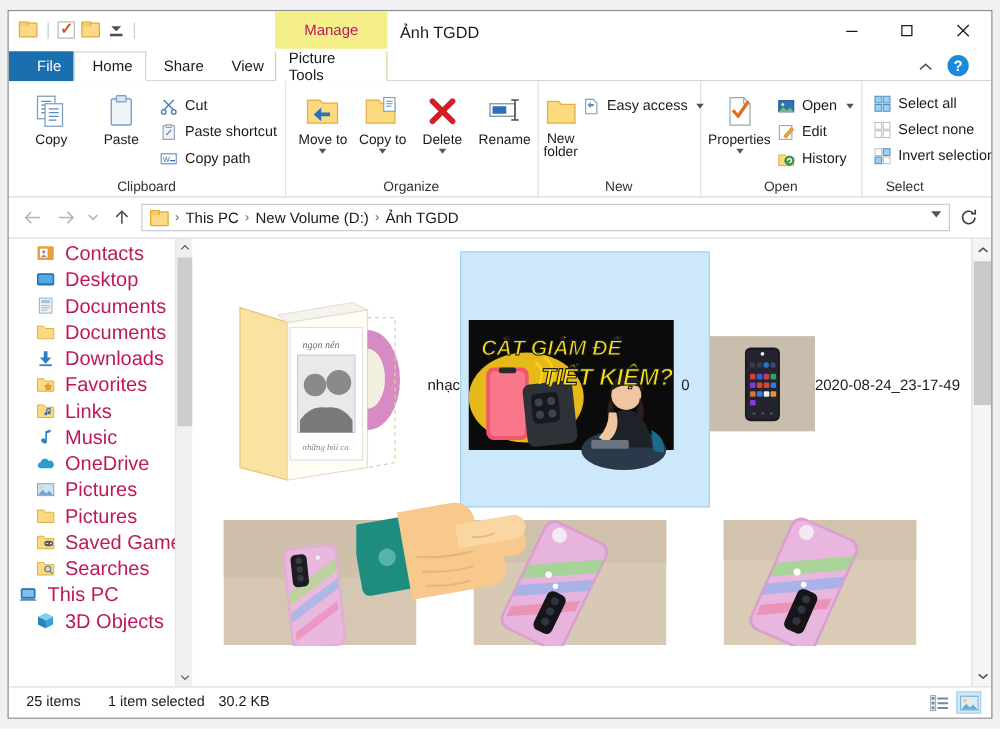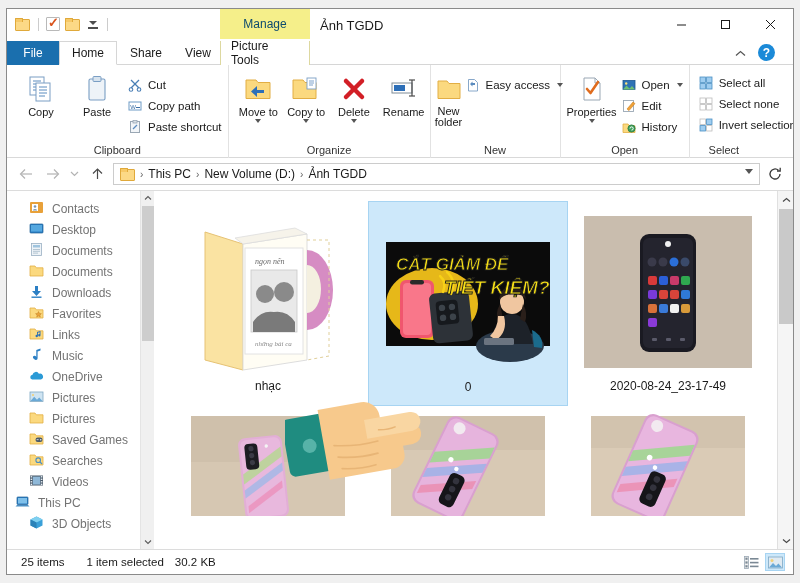--- a/index.html
+++ b/index.html
@@ -74,21 +74,21 @@
   .qat-caret::after {
     content: ""; position: absolute; left: 2px; top: 10px;
     width: 10px; height: 2px; background: #4d4d4d;
   }
 
   .manage-tab {
     position: absolute; left: 213px; top: 0px;
     width: 90px; height: 30px;
     background: #f5ef8a;
     display: flex; align-items: center; justify-content: center;
-    font-size: 12px; color: #0c4a6e;
+    font-size: 12px; color: #be185d;
   }
   .win-title {
     position: absolute; left: 313px; top: 0; height: 32px;
     display: flex; align-items: center;
     font-size: 13px; color: #1a1a1a;
   }
   .wbtns {
     position: absolute; right: 0px; top: 0px;
     display: flex; height: 30px;
   }
@@ -101,21 +101,21 @@
   .wbtn svg { display: block; }
 
   
   .tabrow {
     height: 24px; position: relative; flex: none;
     background: #ffffff;
     border-bottom: 1px solid #d6d6d6;
   }
   .tab {
     position: absolute; top: 0; height: 24px;
-    display: flex; align-items: center; justify-content: center;
+    display: flex; align-items: center; justify-content: flex-end;
     font-size: 12px; color: #1a1a1a;
     padding: 0 10px;
   }
   .tab.file-tab {
     left: 0px; width: 52px; background: #1a6fae; color: #fff;
   }
   .tab.home-tab {
     left: 52px; width: 58px;
     background: #fff; border-left: 1px solid #d6d6d6;
     border-right: 1px solid #d6d6d6; border-top: 1px solid #d6d6d6;
@@ -232,23 +232,23 @@
   
   .main { flex: 1; display: flex; position: relative; overflow: hidden;
           border-top: 1px solid #dcdcdc; }
 
   
   .nav {
     width: 147px; background: #fff; position: relative;
     padding-top: 4px; flex: none;
   }
   .navitem {
-    display: flex; align-items: flex-end; gap: 7px;
+    display: flex; align-items: flex-start; gap: 7px;
     height: 21px; padding-left: 22px;
-    font-size: 12px; color: #737373; white-space: nowrap;
+    font-size: 16px; color: #be185d; white-space: nowrap;
   }
   .navitem .nico { width: 16px; height: 16px; flex: none; position: relative; }
   .navitem.lvl0 { padding-left: 8px; }
 
   .nav-sb {
     position: absolute; right: 0; top: 0; bottom: 0; width: 14px;
     background: #f0f0f0; border-left: 1px solid #e4e4e4;
   }
   .sb-arrow {
     position: absolute; left: 0; width: 14px; height: 14px;
@@ -260,21 +260,21 @@
   
   .files {
     flex: 1; background: #fff; position: relative; overflow: hidden;
   }
   .grid {
     display: flex; flex-wrap: wrap;
     padding: 10px 0 0 14px; gap: 0px;
   }
   .cell {
     width: 200px; height: 205px;
-    display: flex; flex-direction: column; align-items: center;
+    display: flex; flex-direction: row; align-items: center;
     padding-top: 6px;
   }
   .cell.selected { background: #cde8fa; border: 1px solid #a7d4f2; }
   .thumb {
     width: 176px; height: 170px;
     display: flex; align-items: center; justify-content: center;
     position: relative; overflow: hidden;
   }
   .cell-label {
     font-size: 12px; color: #1a1a1a; margin-top: 2px;
@@ -437,36 +437,36 @@
                 <line x1="11" y1="2" x2="3" y2="10" stroke="#4a7fb5" stroke-width="1.2"></line>
                 <circle cx="3" cy="11.5" r="1.8" fill="none" stroke="#4a7fb5" stroke-width="1.1"></circle>
                 <circle cx="11" cy="11.5" r="1.8" fill="none" stroke="#4a7fb5" stroke-width="1.1"></circle>
               </svg>
             </span>
             <span>Cut</span>
           </div>
           <div class="smallbtn">
             <span class="sico">
               <svg width="14" height="14" viewBox="0 0 14 14">
+                <rect x="2.5" y="1.5" width="9" height="11" fill="#f2f5f8" stroke="#9aa7b4" stroke-width="1"></rect>
+                <rect x="5" y="0.5" width="4" height="2.5" fill="#d7dee5" stroke="#9aa7b4" stroke-width="0.8"></rect>
+                <path d="M5 9 L9 5" stroke="#5b8cbf" stroke-width="1.2"></path>
+              </svg>
+            </span>
+            <span>Paste shortcut</span>
+          </div>
+          <div class="smallbtn">
+            <span class="sico">
+              <svg width="14" height="14" viewBox="0 0 14 14">
                 <rect x="1" y="3" width="12" height="8" fill="#fff" stroke="#6e9bc6" stroke-width="1"></rect>
                 <text x="2.2" y="9.6" font-size="6" fill="#3a6ea5" font-family="Liberation Sans">W</text>
                 <line x1="8" y1="8.5" x2="12" y2="8.5" stroke="#3a6ea5" stroke-width="1"></line>
               </svg>
             </span>
             <span>Copy path</span>
-          </div>
-          <div class="smallbtn">
-            <span class="sico">
-              <svg width="14" height="14" viewBox="0 0 14 14">
-                <rect x="2.5" y="1.5" width="9" height="11" fill="#f2f5f8" stroke="#9aa7b4" stroke-width="1"></rect>
-                <rect x="5" y="0.5" width="4" height="2.5" fill="#d7dee5" stroke="#9aa7b4" stroke-width="0.8"></rect>
-                <path d="M5 9 L9 5" stroke="#5b8cbf" stroke-width="1.2"></path>
-              </svg>
-            </span>
-            <span>Paste shortcut</span>
           </div>
         </div>
       </div>
       <div class="rgroup-label">Clipboard</div>
     </div>
 
     <div class="rgroup" style="width:202px;">
       <div class="rg-body" style="padding-left:6px;">
         <div class="bigbtn" style="width:48px;">
           <span class="bico">
@@ -801,39 +801,20 @@
       </div>
       <div class="navitem">
         <span class="nico">
           <svg width="15" height="15" viewBox="0 0 15 15">
                 <path d="M1 3 h5 l1.3 1.8 h6.7 v8.2 h-13 z" fill="#fbd97f" stroke="#e2ae44" stroke-width="0.8"></path>
                 <circle cx="9.2" cy="8.2" r="2.3" fill="none" stroke="#4a8fc4" stroke-width="1.1"></circle>
                 <line x1="11" y1="10" x2="13" y2="12" stroke="#4a8fc4" stroke-width="1.2"></line>
               </svg>
         </span>
         <span>Searches</span>
-      </div>
-      <div class="navitem">
-        <span class="nico">
-          <svg width="15" height="15" viewBox="0 0 15 15">
-                <rect x="1" y="2.5" width="13" height="10" fill="#4a5a6a"></rect>
-                <g fill="#e8eef4">
-                  <rect x="1.6" y="3.1" width="1.6" height="1.4"></rect>
-                  <rect x="1.6" y="5.6" width="1.6" height="1.4"></rect>
-                  <rect x="1.6" y="8.1" width="1.6" height="1.4"></rect>
-                  <rect x="1.6" y="10.6" width="1.6" height="1.4"></rect>
-                  <rect x="11.8" y="3.1" width="1.6" height="1.4"></rect>
-                  <rect x="11.8" y="5.6" width="1.6" height="1.4"></rect>
-                  <rect x="11.8" y="8.1" width="1.6" height="1.4"></rect>
-                  <rect x="11.8" y="10.6" width="1.6" height="1.4"></rect>
-                </g>
-                <rect x="3.8" y="3.6" width="7.4" height="8" fill="#8fb8d8"></rect>
-              </svg>
-        </span>
-        <span>Videos</span>
       </div>
       <div class="navitem lvl0">
         <span class="nico">
           <svg width="15" height="15" viewBox="0 0 15 15">
                 <rect x="2" y="3" width="11" height="7.5" rx="0.7" fill="#2b7fc4" stroke="#1d5f96" stroke-width="0.7"></rect>
                 <rect x="3" y="4" width="9" height="5.5" fill="#7fc0ea"></rect>
                 <path d="M0.5 12.5 h14 l-1.5 -1.5 h-11 z" fill="#4a8fc4"></path>
               </svg>
         </span>
         <span>This PC</span>

